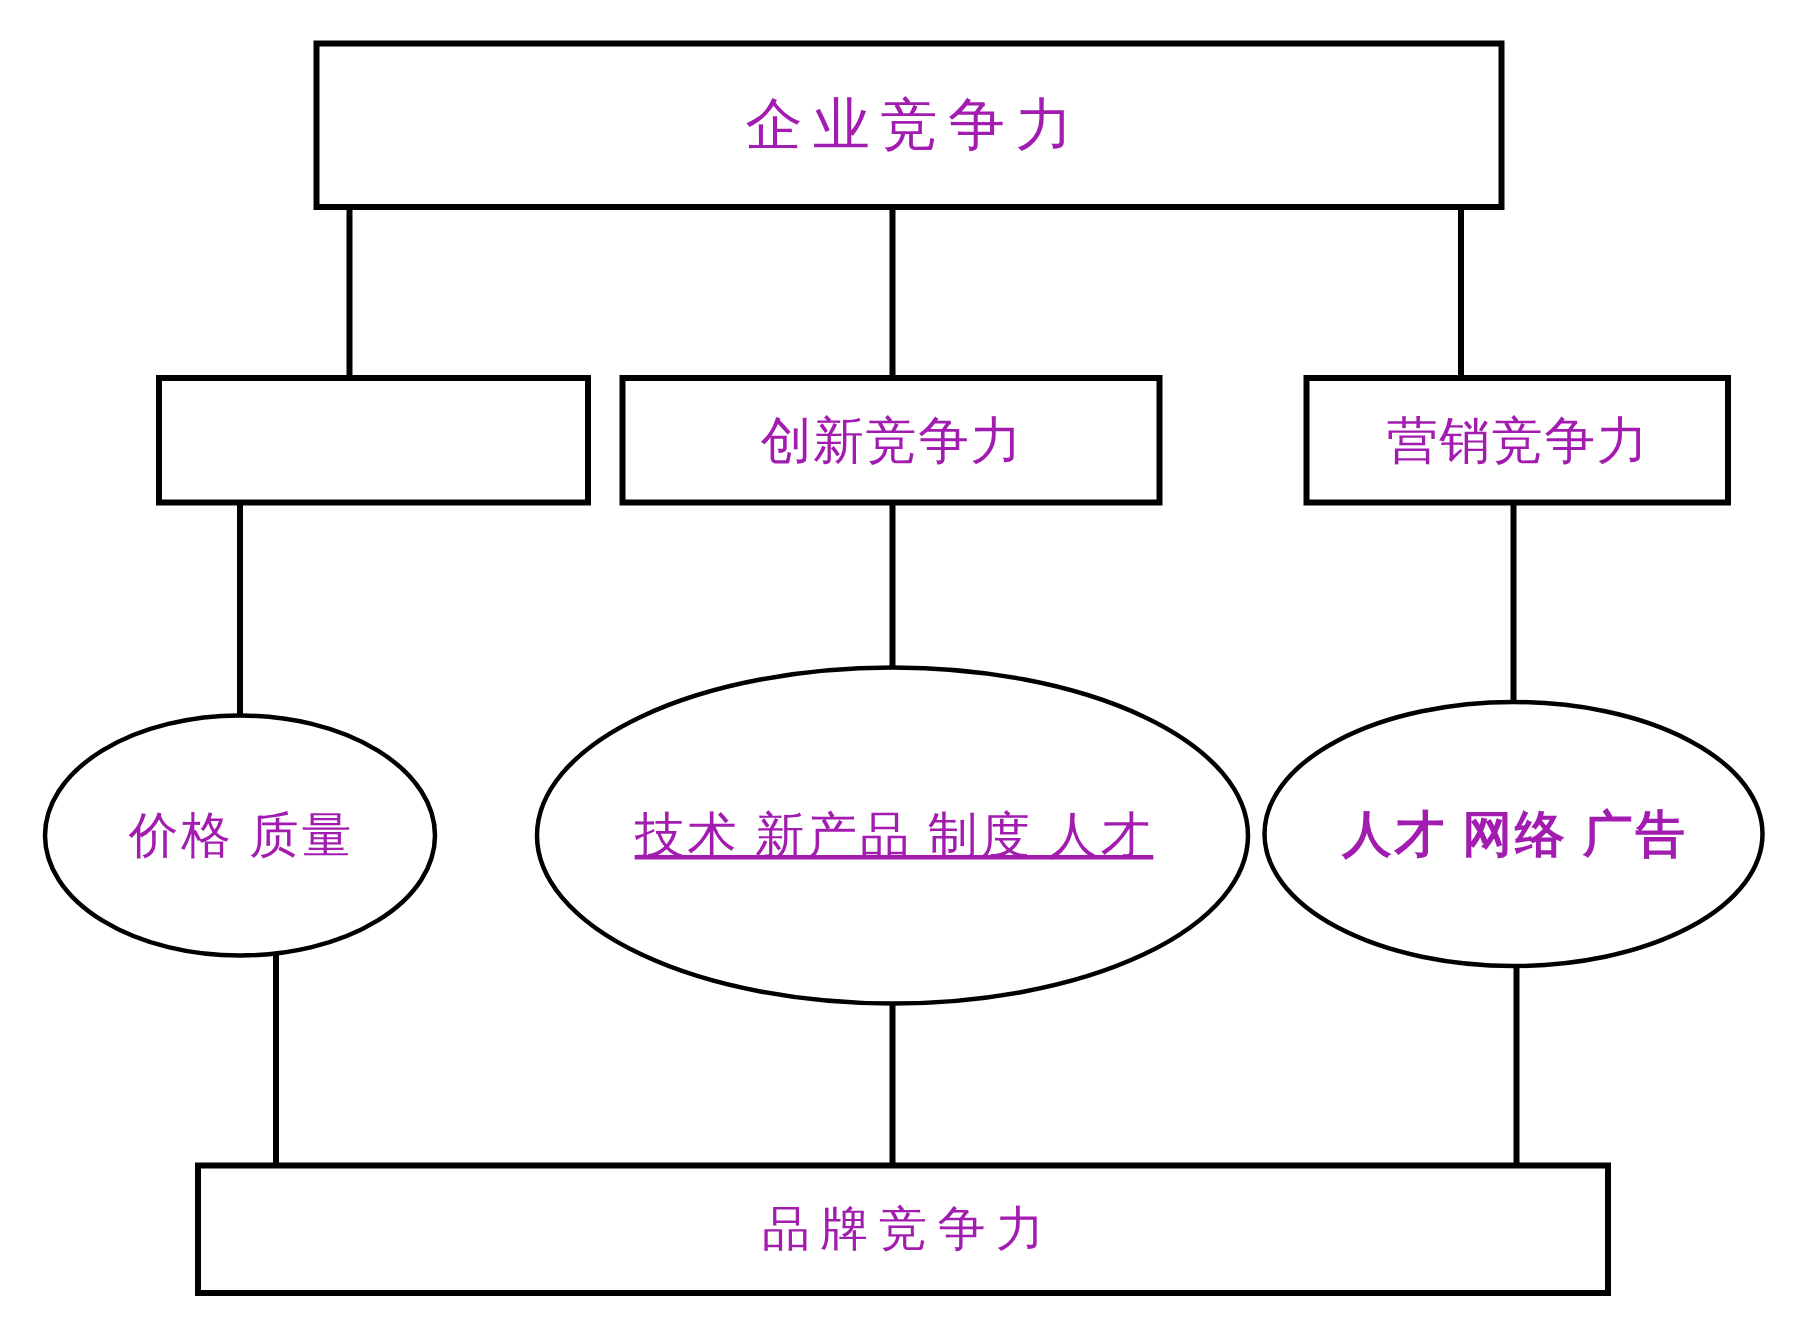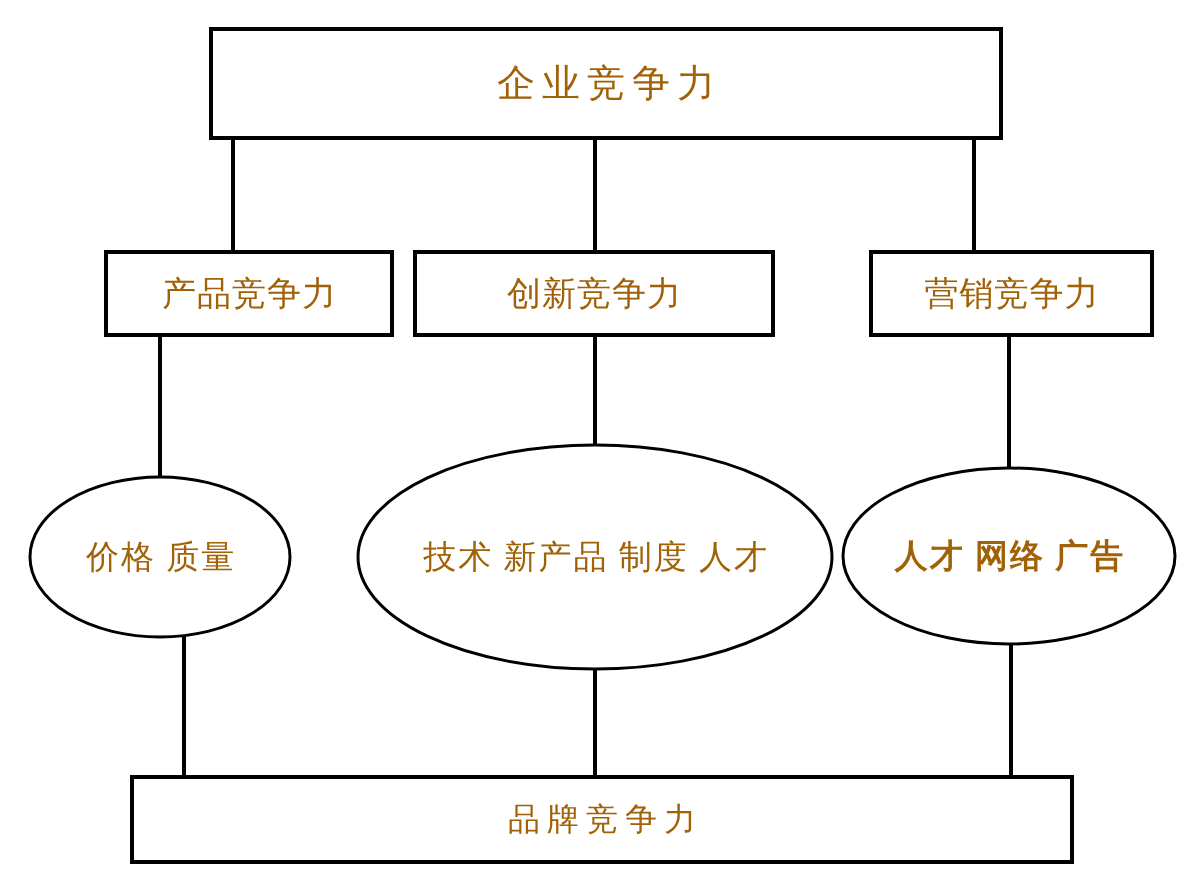--- a/index.html
+++ b/index.html
@@ -38,32 +38,32 @@
     stroke: #000000;
     stroke-width: 4;
     fill: none;
   }
   .node-label {
     position: absolute;
     display: flex;
     align-items: center;
     justify-content: center;
     text-align: center;
-    color: #a16207;
+    color: #a21caf;
     font-family: "Liberation Serif", "DejaVu Serif", serif;
     white-space: pre;
     pointer-events: none;
   }
   .label-top      { left: 211px; top: 29px;  width: 790px; height: 109px; font-size: 38px; letter-spacing: 7px; text-indent: 7px; }
   .label-bottom   { left: 132px; top: 777px; width: 940px; height: 85px;  font-size: 32px; letter-spacing: 7px; text-indent: 7px; }
   .label-mid-left { left: 106px; top: 252px; width: 286px; height: 83px;  font-size: 34px; letter-spacing: 1px; text-indent: 1px; }
   .label-mid-mid  { left: 415px; top: 252px; width: 358px; height: 83px;  font-size: 34px; letter-spacing: 1px; text-indent: 1px; }
   .label-mid-right{ left: 871px; top: 252px; width: 281px; height: 83px;  font-size: 34px; letter-spacing: 1px; text-indent: 1px; }
   .label-ell-left { left: 30px;  top: 477px; width: 260px; height: 160px; font-size: 33px; letter-spacing: 2px; text-indent: 2px; }
-  .label-ell-mid  { left: 358px; top: 445px; width: 474px; height: 224px; font-size: 33px; letter-spacing: 2px; text-indent: 2px; }
+  .label-ell-mid  { left: 358px; top: 445px; width: 474px; height: 224px; font-size: 33px; letter-spacing: 2px; text-indent: 2px; text-decoration: underline; }
   .label-ell-right{ left: 843px; top: 468px; width: 332px; height: 176px; font-size: 33px; letter-spacing: 2px; text-indent: 2px; font-weight: bold; }
 </style>
 </head>
 <body>
 
 <div id="diagram-canvas">
 
   <svg id="diagram-svg" viewBox="0 0 1202 885" xmlns="http://www.w3.org/2000/svg">
 
     <line class="connector-line" x1="233" y1="138" x2="233" y2="252"></line>
@@ -86,21 +86,20 @@
 
     <ellipse class="node-shape ellipse-shape" cx="160" cy="557" rx="130" ry="80"></ellipse>
     <ellipse class="node-shape ellipse-shape" cx="595" cy="557" rx="237" ry="112"></ellipse>
     <ellipse class="node-shape ellipse-shape" cx="1009" cy="556" rx="166" ry="88"></ellipse>
 
     <rect class="node-shape box-shape" x="132" y="777" width="940" height="85"></rect>
   </svg>
 
   <div class="node-label label-top">企业竞争力</div>
 
-  <div class="node-label label-mid-left">产品竞争力</div>
   <div class="node-label label-mid-right">营销竞争力</div>
   <div class="node-label label-mid-mid">创新竞争力</div>
 
   <div class="node-label label-ell-left">价格 质量</div>
   <div class="node-label label-ell-mid">技术 新产品 制度 人才</div>
   <div class="node-label label-ell-right">人才 网络 广告</div>
 
   <div class="node-label label-bottom">品牌竞争力</div>
 
 </div>

